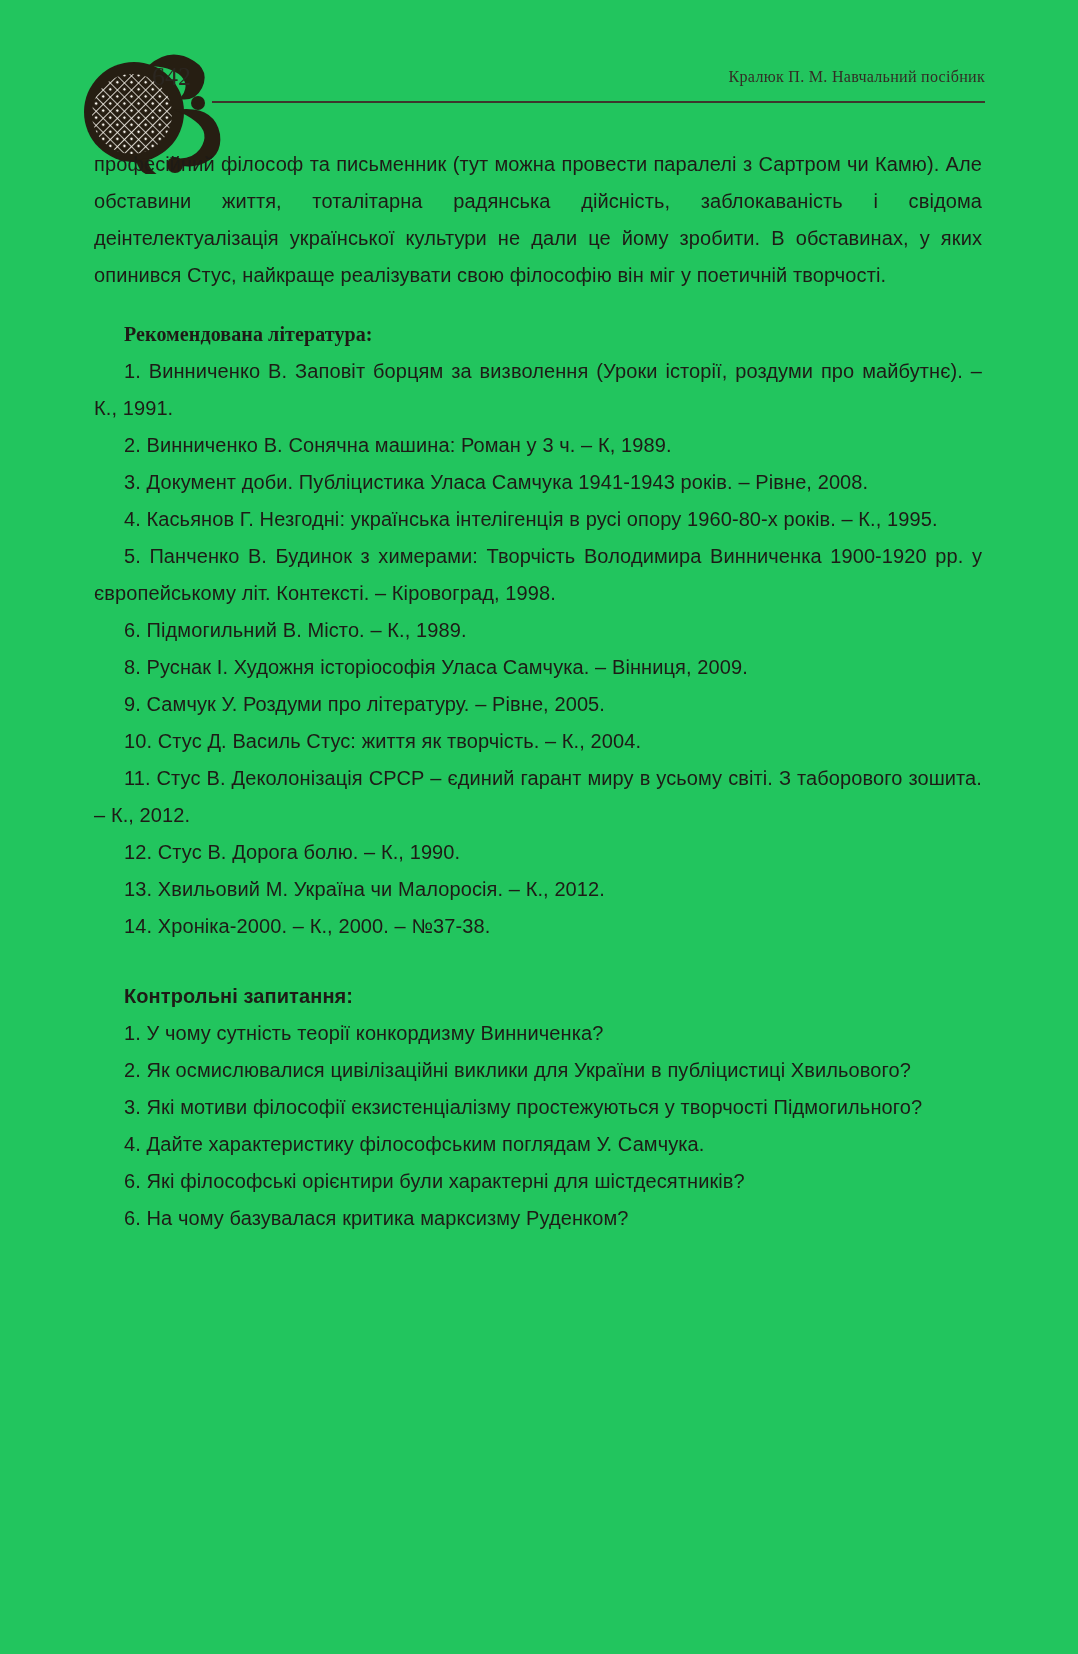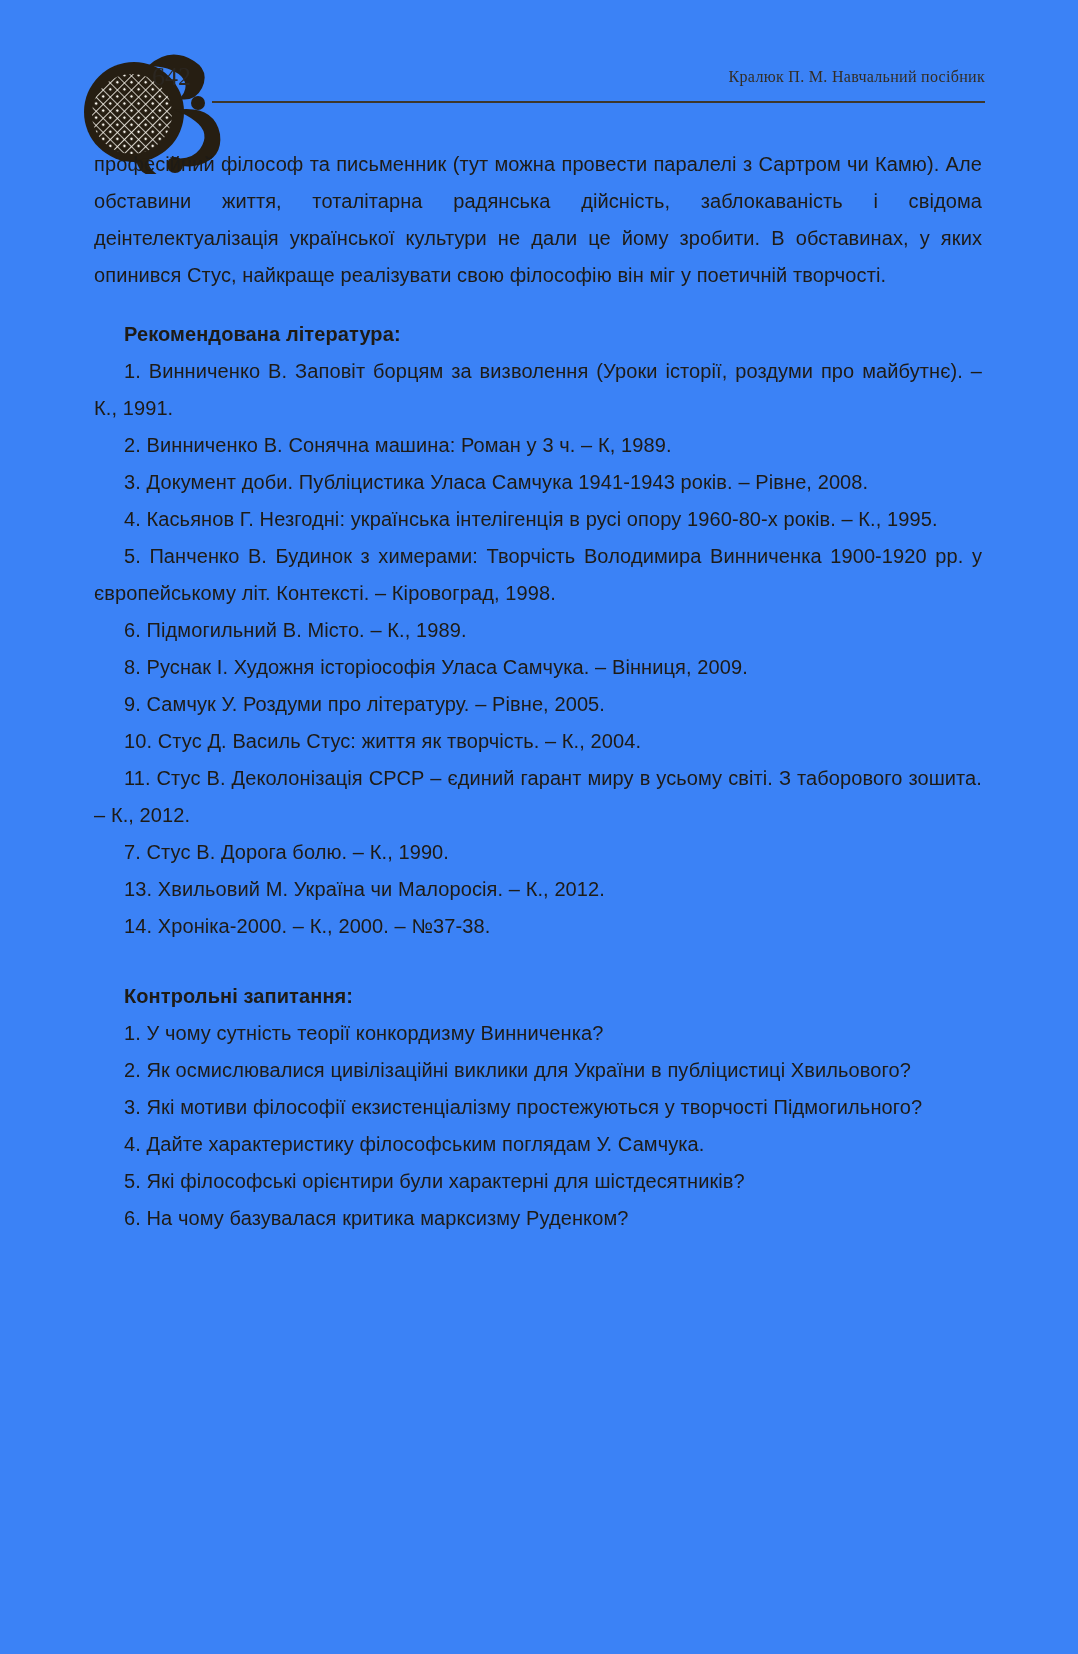--- a/index.html
+++ b/index.html
@@ -1,20 +1,20 @@
 <!DOCTYPE html>
 <html lang="uk"><head>
 <meta charset="utf-8">
 <style>
   html, body { margin:0; padding:0; background:#ffffff; }
   .page {
     position: relative;
     width: 1078px;
     height: 1654px;
-    background: #3b82f6;
+    background: #22c55e;
     font-family: "Liberation Sans", sans-serif;
     color: #1e1b16;
     overflow: hidden;
   }
 
   
   .ornament {
     position: absolute;
     left: 82px;
     top: 54px;
@@ -62,21 +62,21 @@
     color: #1e1b16;
     hyphens: manual;
     letter-spacing: 0.1px;
   }
   .heading {
     font-weight: 700;
     text-indent: 30px;
     text-align: left;
   }
   .item { text-indent: 30px; }
-  .heading.lit { margin-top: 22px; }
+  .heading.lit { margin-top: 22px; font-family: Liberation Serif, serif; }
   .heading.quest { margin-top: 33px; }
 </style>
 </head>
 <body>
 
 <div class="page">
 
   <div class="ornament">
     <svg viewBox="0 0 148 120" width="148" height="120" xmlns="http://www.w3.org/2000/svg" aria-hidden="true">
       <defs>
@@ -112,26 +112,26 @@
     <p class="para item">1. Винниченко В. Заповіт борцям за визволення (Уроки історії, роздуми про май­бутнє). – К., 1991.</p>
     <p class="para item">2. Винниченко В. Сонячна машина: Роман у 3 ч. – К, 1989.</p>
     <p class="para item">3. Документ доби. Публіцистика Уласа Самчука 1941-1943 років. – Рівне, 2008.</p>
     <p class="para item">4. Касьянов Г. Незгодні: українська інтелігенція в русі опору 1960-80-х років. – К., 1995.</p>
     <p class="para item">5. Панченко В. Будинок з химерами: Творчість Володимира Винниченка 1900-1920 рр. у європейському літ. Контексті. – Кіровоград, 1998.</p>
     <p class="para item">6. Підмогильний В. Місто. – К., 1989.</p>
     <p class="para item">8. Руснак І. Художня історіософія Уласа Самчука. – Вінниця, 2009.</p>
     <p class="para item">9. Самчук У. Роздуми про літературу. – Рівне, 2005.</p>
     <p class="para item">10. Стус Д. Василь Стус: життя як творчість. – К., 2004.</p>
     <p class="para item">11. Стус В. Деколонізація СРСР – єдиний гарант миру в усьому світі. З таборового зошита. – К., 2012.</p>
-    <p class="para item">7. Стус В. Дорога болю. – К., 1990.</p>
+    <p class="para item">12. Стус В. Дорога болю. – К., 1990.</p>
     <p class="para item">13. Хвильовий М. Україна чи Малоросія. – К., 2012.</p>
     <p class="para item">14. Хроніка-2000. – К., 2000. – №37-38.</p>
 
     <h2 class="heading quest">Контрольні запитання:</h2>
     <p class="para item">1. У чому сутність теорії конкордизму Винниченка?</p>
     <p class="para item">2. Як осмислювалися цивілізаційні виклики для України в публіцистиці Хви­льового?</p>
     <p class="para item">3. Які мотиви філософії екзистенціалізму простежуються у творчості Підмо­гильного?</p>
     <p class="para item">4. Дайте характеристику філософським поглядам У. Самчука.</p>
-    <p class="para item">5. Які філософські орієнтири були характерні для шістдесятників?</p>
+    <p class="para item">6. Які філософські орієнтири були характерні для шістдесятників?</p>
     <p class="para item">6. На чому базувалася критика марксизму Руденком?</p>
 
   </main>
 </div>
 
 </body></html>

